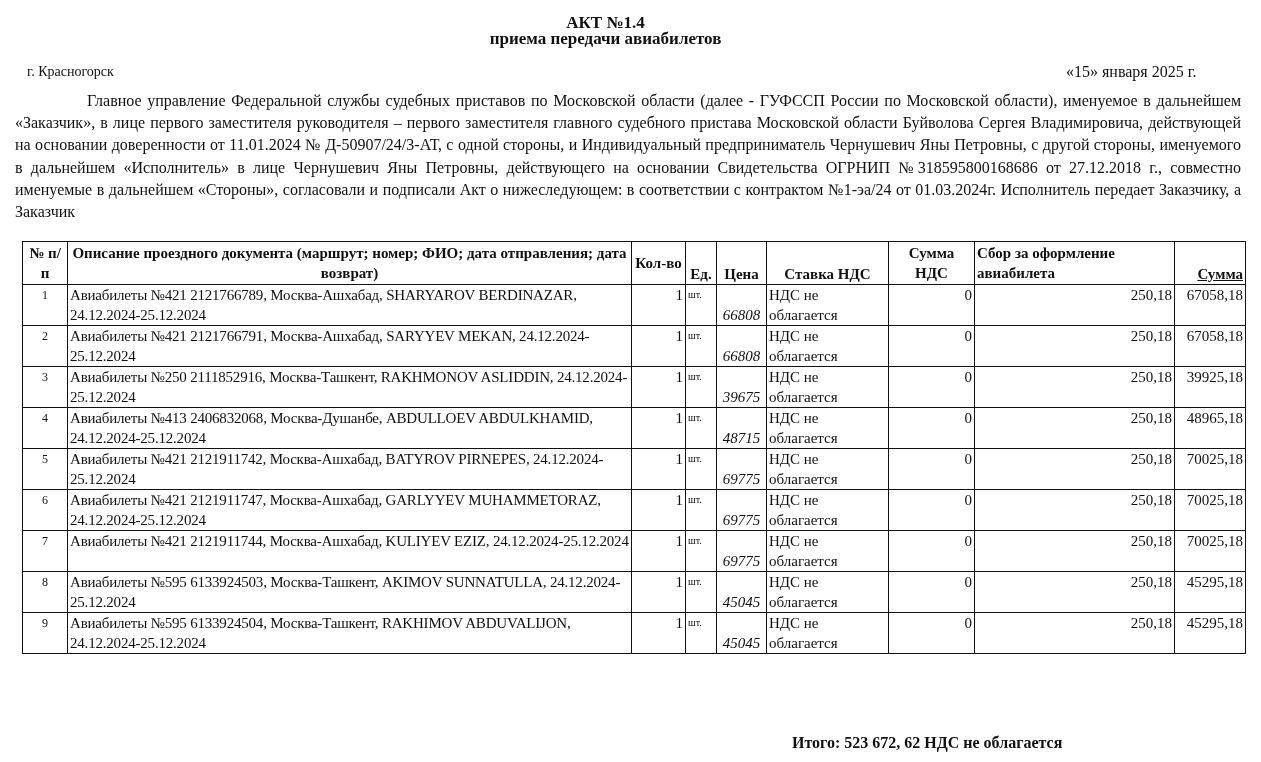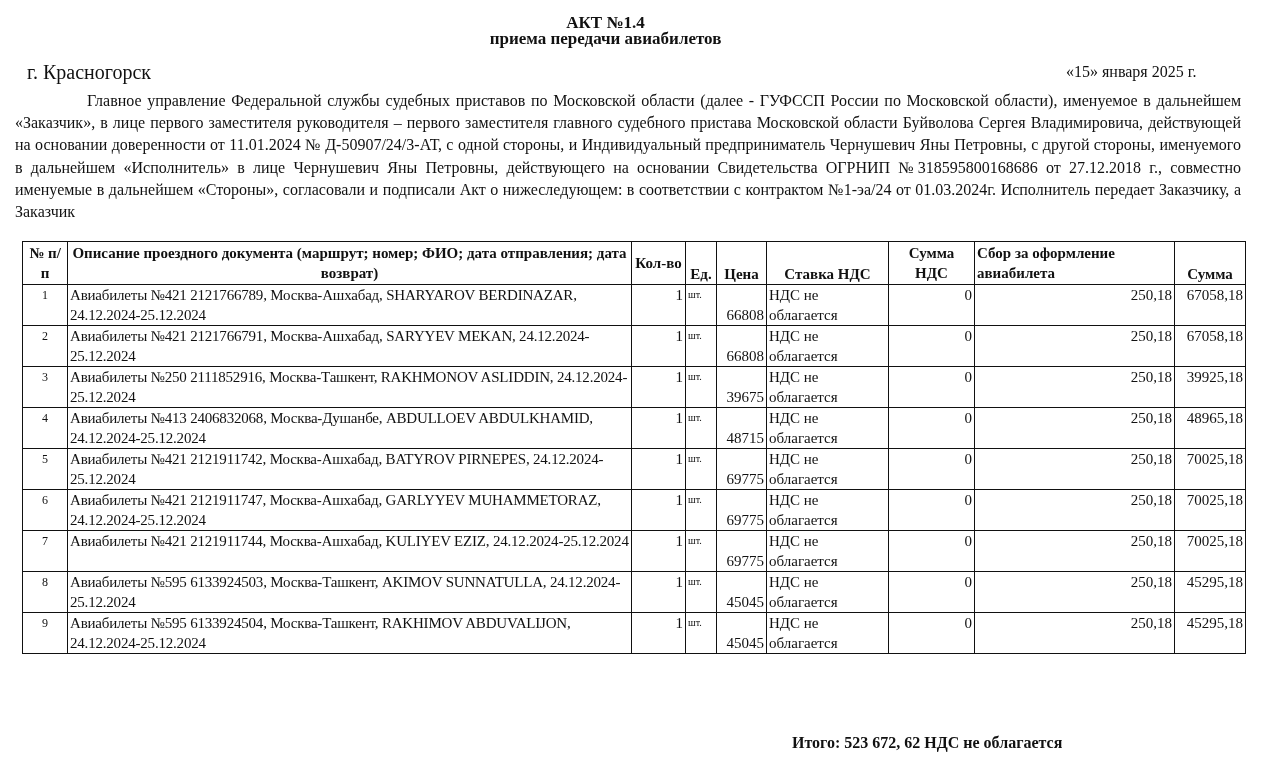--- a/index.html
+++ b/index.html
@@ -7,21 +7,21 @@
       width: 1261px; height: 762px; position: relative; overflow: hidden;
       font-family: "Liberation Serif", "DejaVu Serif", serif;
       color: #111111;
     }
     .title {
       position: absolute; left: 0; width: 1211px; text-align: center;
       font-weight: bold; font-size: 17px; line-height: 22px;
     }
     .title.l1 { top: 12px; }
     .title.l2 { top: 28px; }
-    .city { position: absolute; left: 27px; top: 61px; font-size: 20px; line-height: 22px; }
+    .city { position: absolute; left: 27px; top: 61px; font-size: 14px; line-height: 22px; }
     .date { position: absolute; left: 1066px; top: 61px; font-size: 16px; line-height: 22px; }
     .intro {
       position: absolute; left: 15px; top: 90px; width: 1226px;
       font-size: 16px; line-height: 22.2px; text-align: justify;
       margin: 0;
     }
     .intro .indent { display: inline-block; width: 72px; }
     .intro .last { text-align: left; }
     table.acts {
       position: absolute; left: 22px; top: 241px;
@@ -30,27 +30,27 @@
       font-size: 15px;
     }
     table.acts td, table.acts th {
       border: 1px solid #111111; padding: 0 2px; vertical-align: top;
       line-height: 20px;
     }
     table.acts th { font-weight: bold; height: 42px; vertical-align: middle; }
     table.acts th.center { text-align: center; }
     table.acts th.bottom { vertical-align: bottom; }
     table.acts th.left { text-align: left; margin-left: 32px; }
-    table.acts th.right { text-align: center; }
+    table.acts th.right { text-align: right; text-decoration: underline; }
     table.acts tr.row td { height: 40px; }
     td.num { text-align: center; font-size: 12px; }
     td.desc { text-align: left; font-size: 15px; letter-spacing: -0.2px; }
     td.qty { text-align: right; }
     td.unit { font-size: 10px; line-height: 20px; }
-    td.price { text-align: right; vertical-align: bottom !important; }
+    td.price { text-align: center; vertical-align: bottom !important; font-style: italic; }
     td.rate { text-align: left; }
     td.vat { text-align: right; }
     td.fee { text-align: right; }
     td.sum { text-align: right; }
     .total {
       position: absolute; left: 792px; top: 732px;
       font-weight: bold; font-size: 16px; line-height: 22px;
     }
   </style>
 </head>

